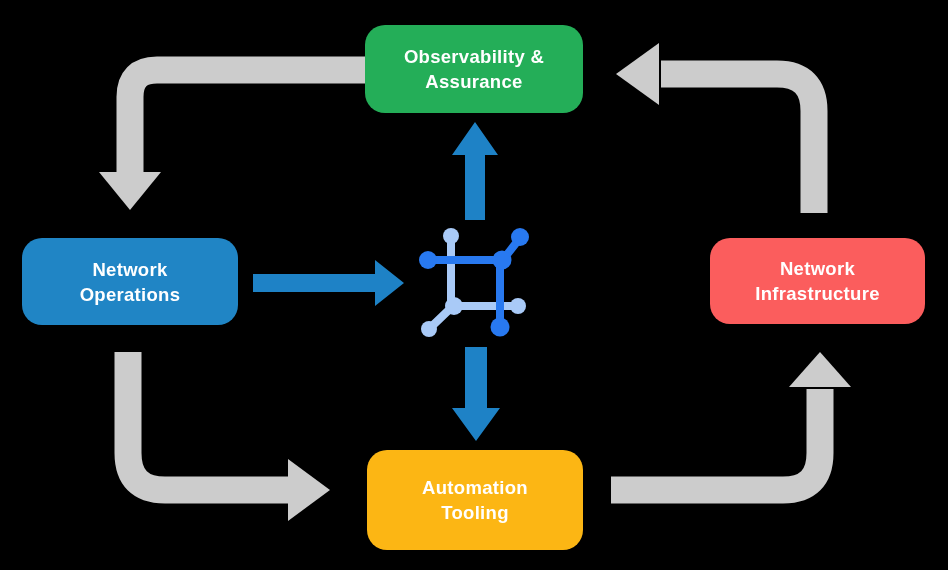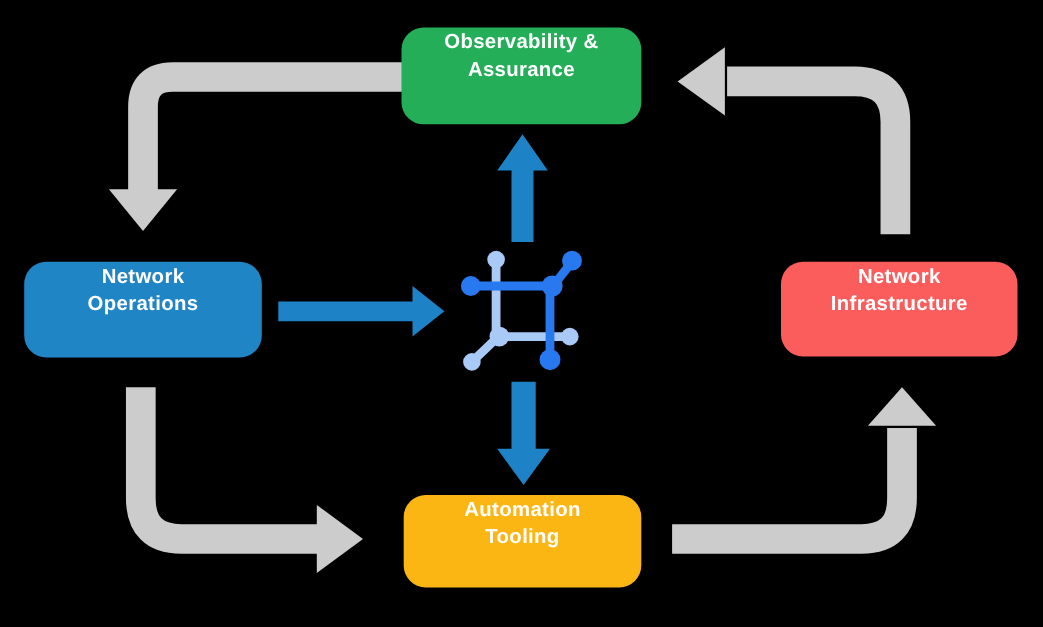--- a/index.html
+++ b/index.html
@@ -17,20 +17,21 @@
   }
   .arrows-svg {
     position: absolute;
     left: 0;
     top: 0;
   }
   .node {
     position: absolute;
     border-radius: 20px;
     display: flex;
+    align-items: center;
     justify-content: center;
     text-align: center;
   }
   .node-label {
     color: #ffffff;
     font-weight: bold;
     font-size: 18.5px;
     line-height: 25px;
     letter-spacing: 0.3px;
     white-space: pre-line;
@@ -102,18 +103,18 @@
   <div class="node" style="left: 22px; top: 238px; width: 216px; height: 87px; background-color: rgb(32, 133, 197);">
     <span class="node-label">Network
 Operations</span>
   </div>
 
   <div class="node" style="left: 710px; top: 238px; width: 215px; height: 86px; background-color: rgb(251, 93, 93);">
     <span class="node-label">Network
 Infrastructure</span>
   </div>
 
-  <div class="node" style="left: 367px; top: 450px; width: 216px; height: 84px; background-color: rgb(252, 182, 20);">
+  <div class="node" style="left: 367px; top: 450px; width: 216px; height: 100px; background-color: rgb(252, 182, 20);">
     <span class="node-label">Automation
 Tooling</span>
   </div>
 
 </div>
 
 </body></html>

